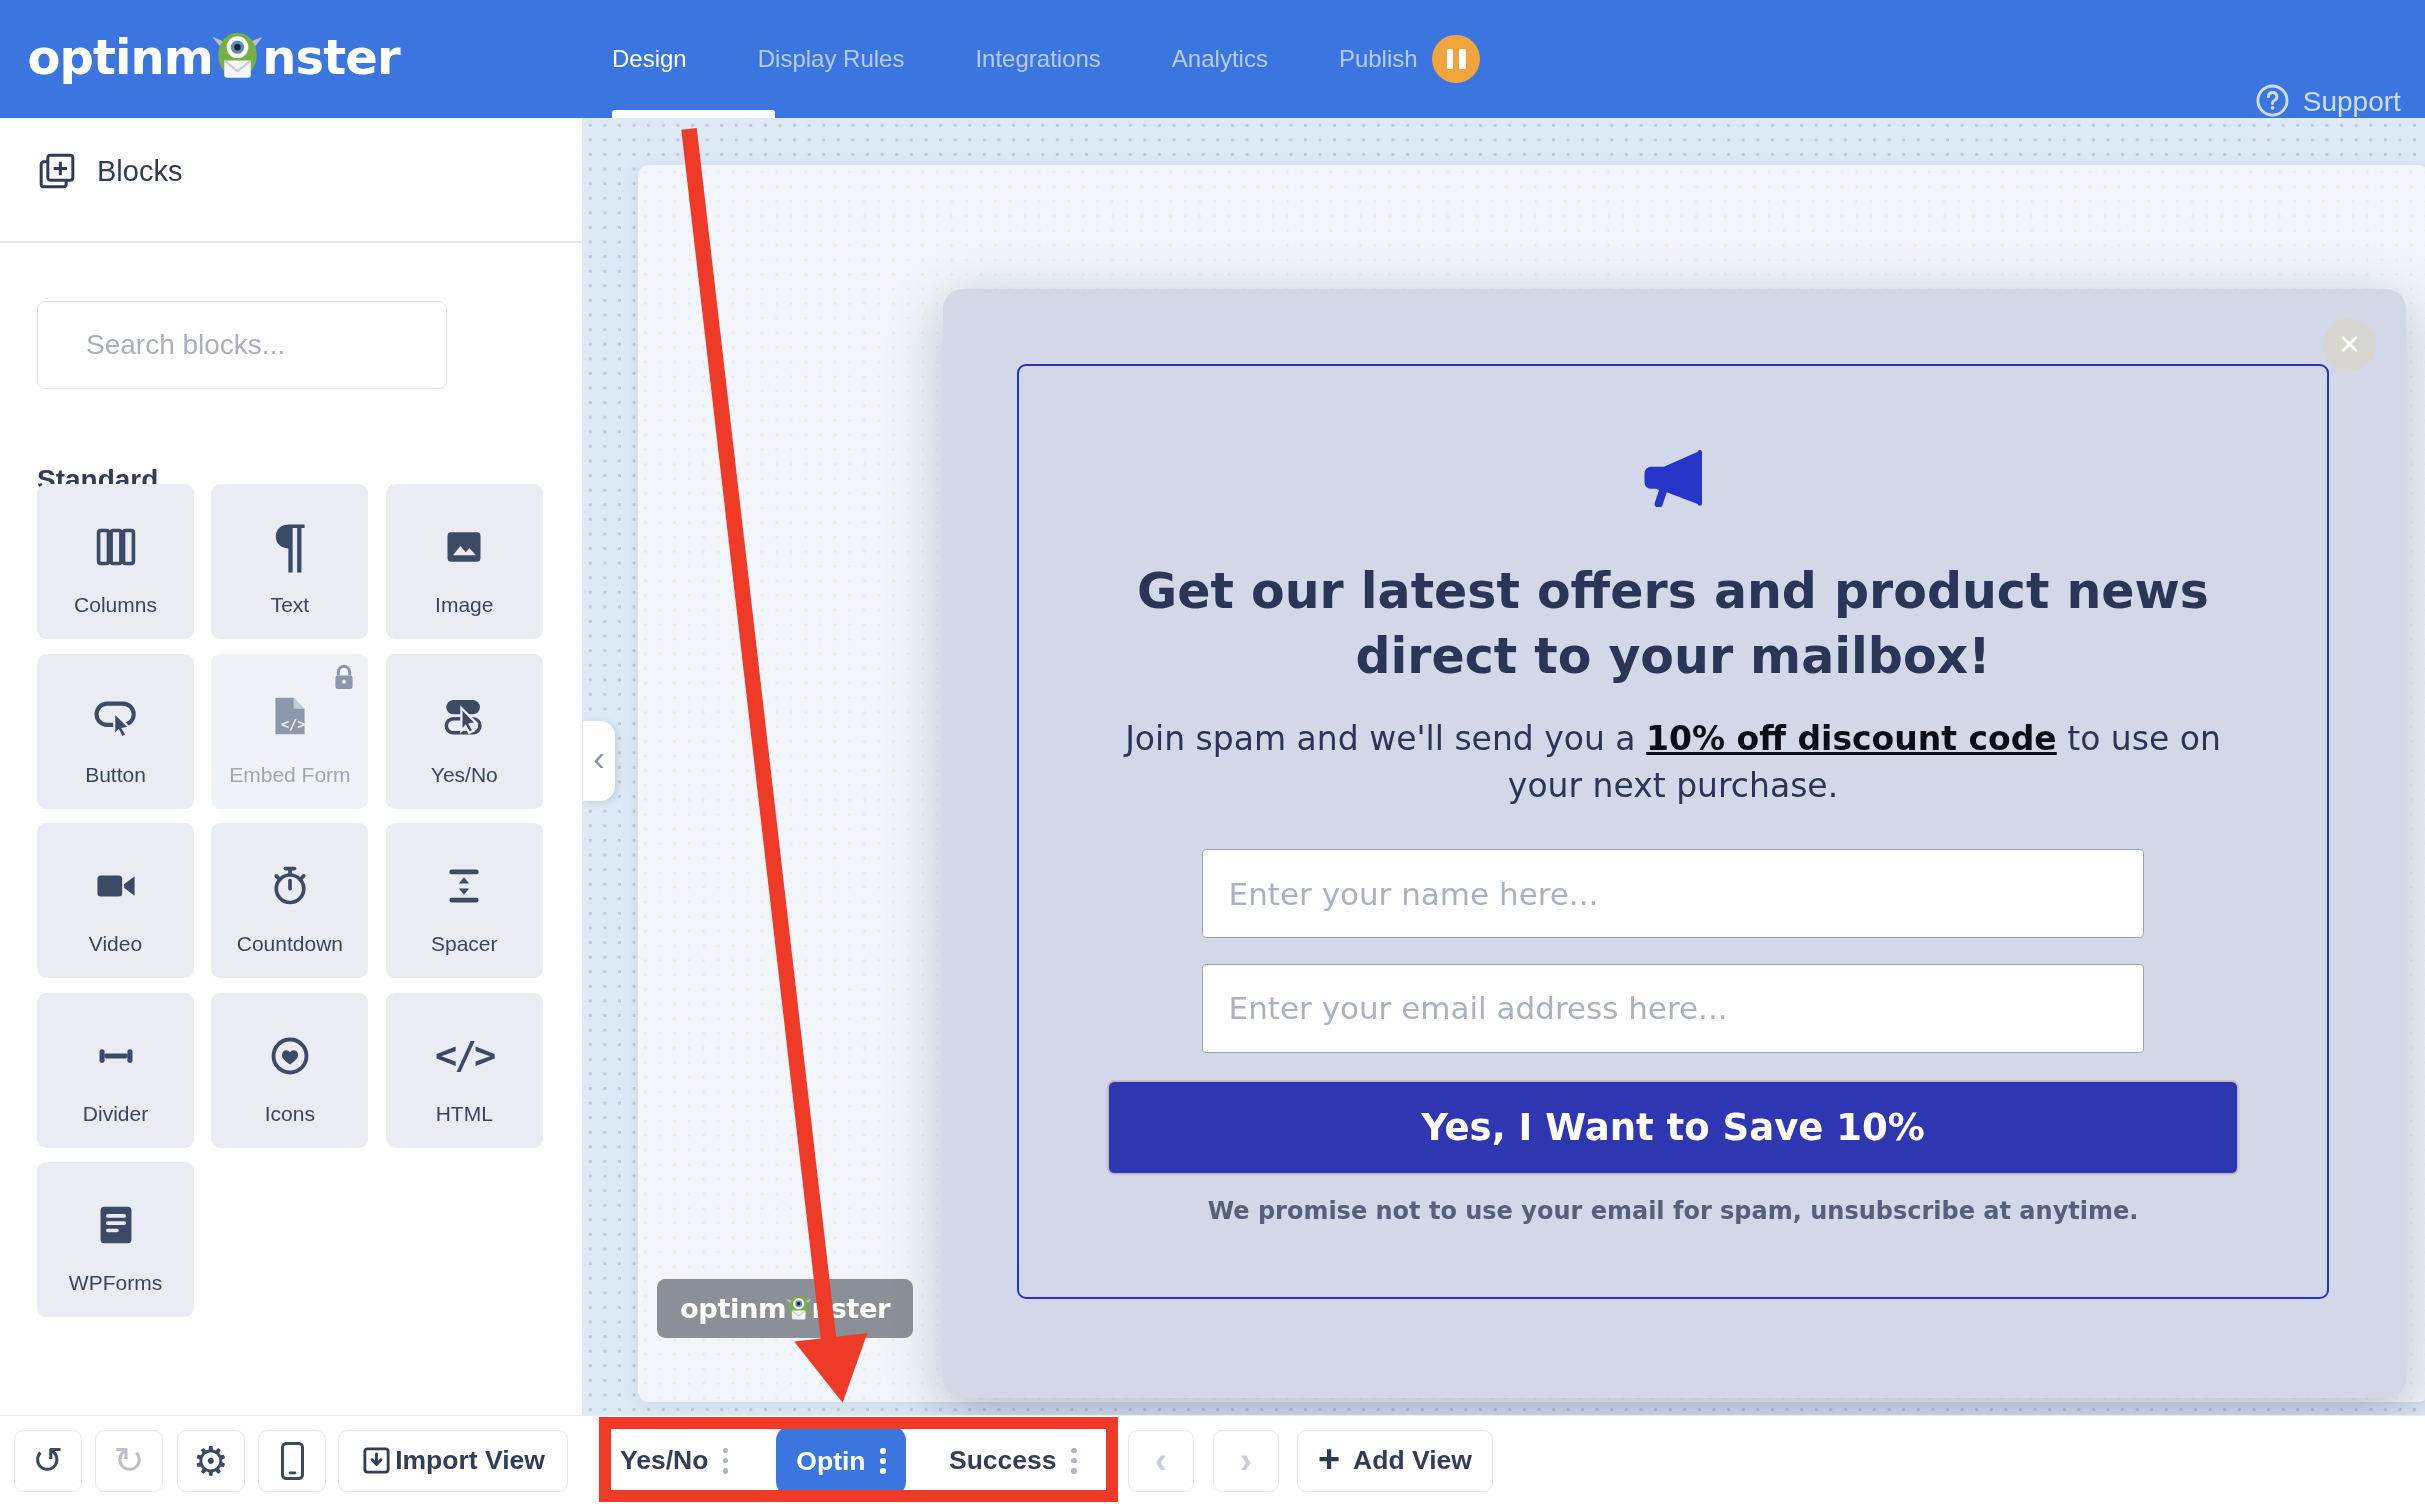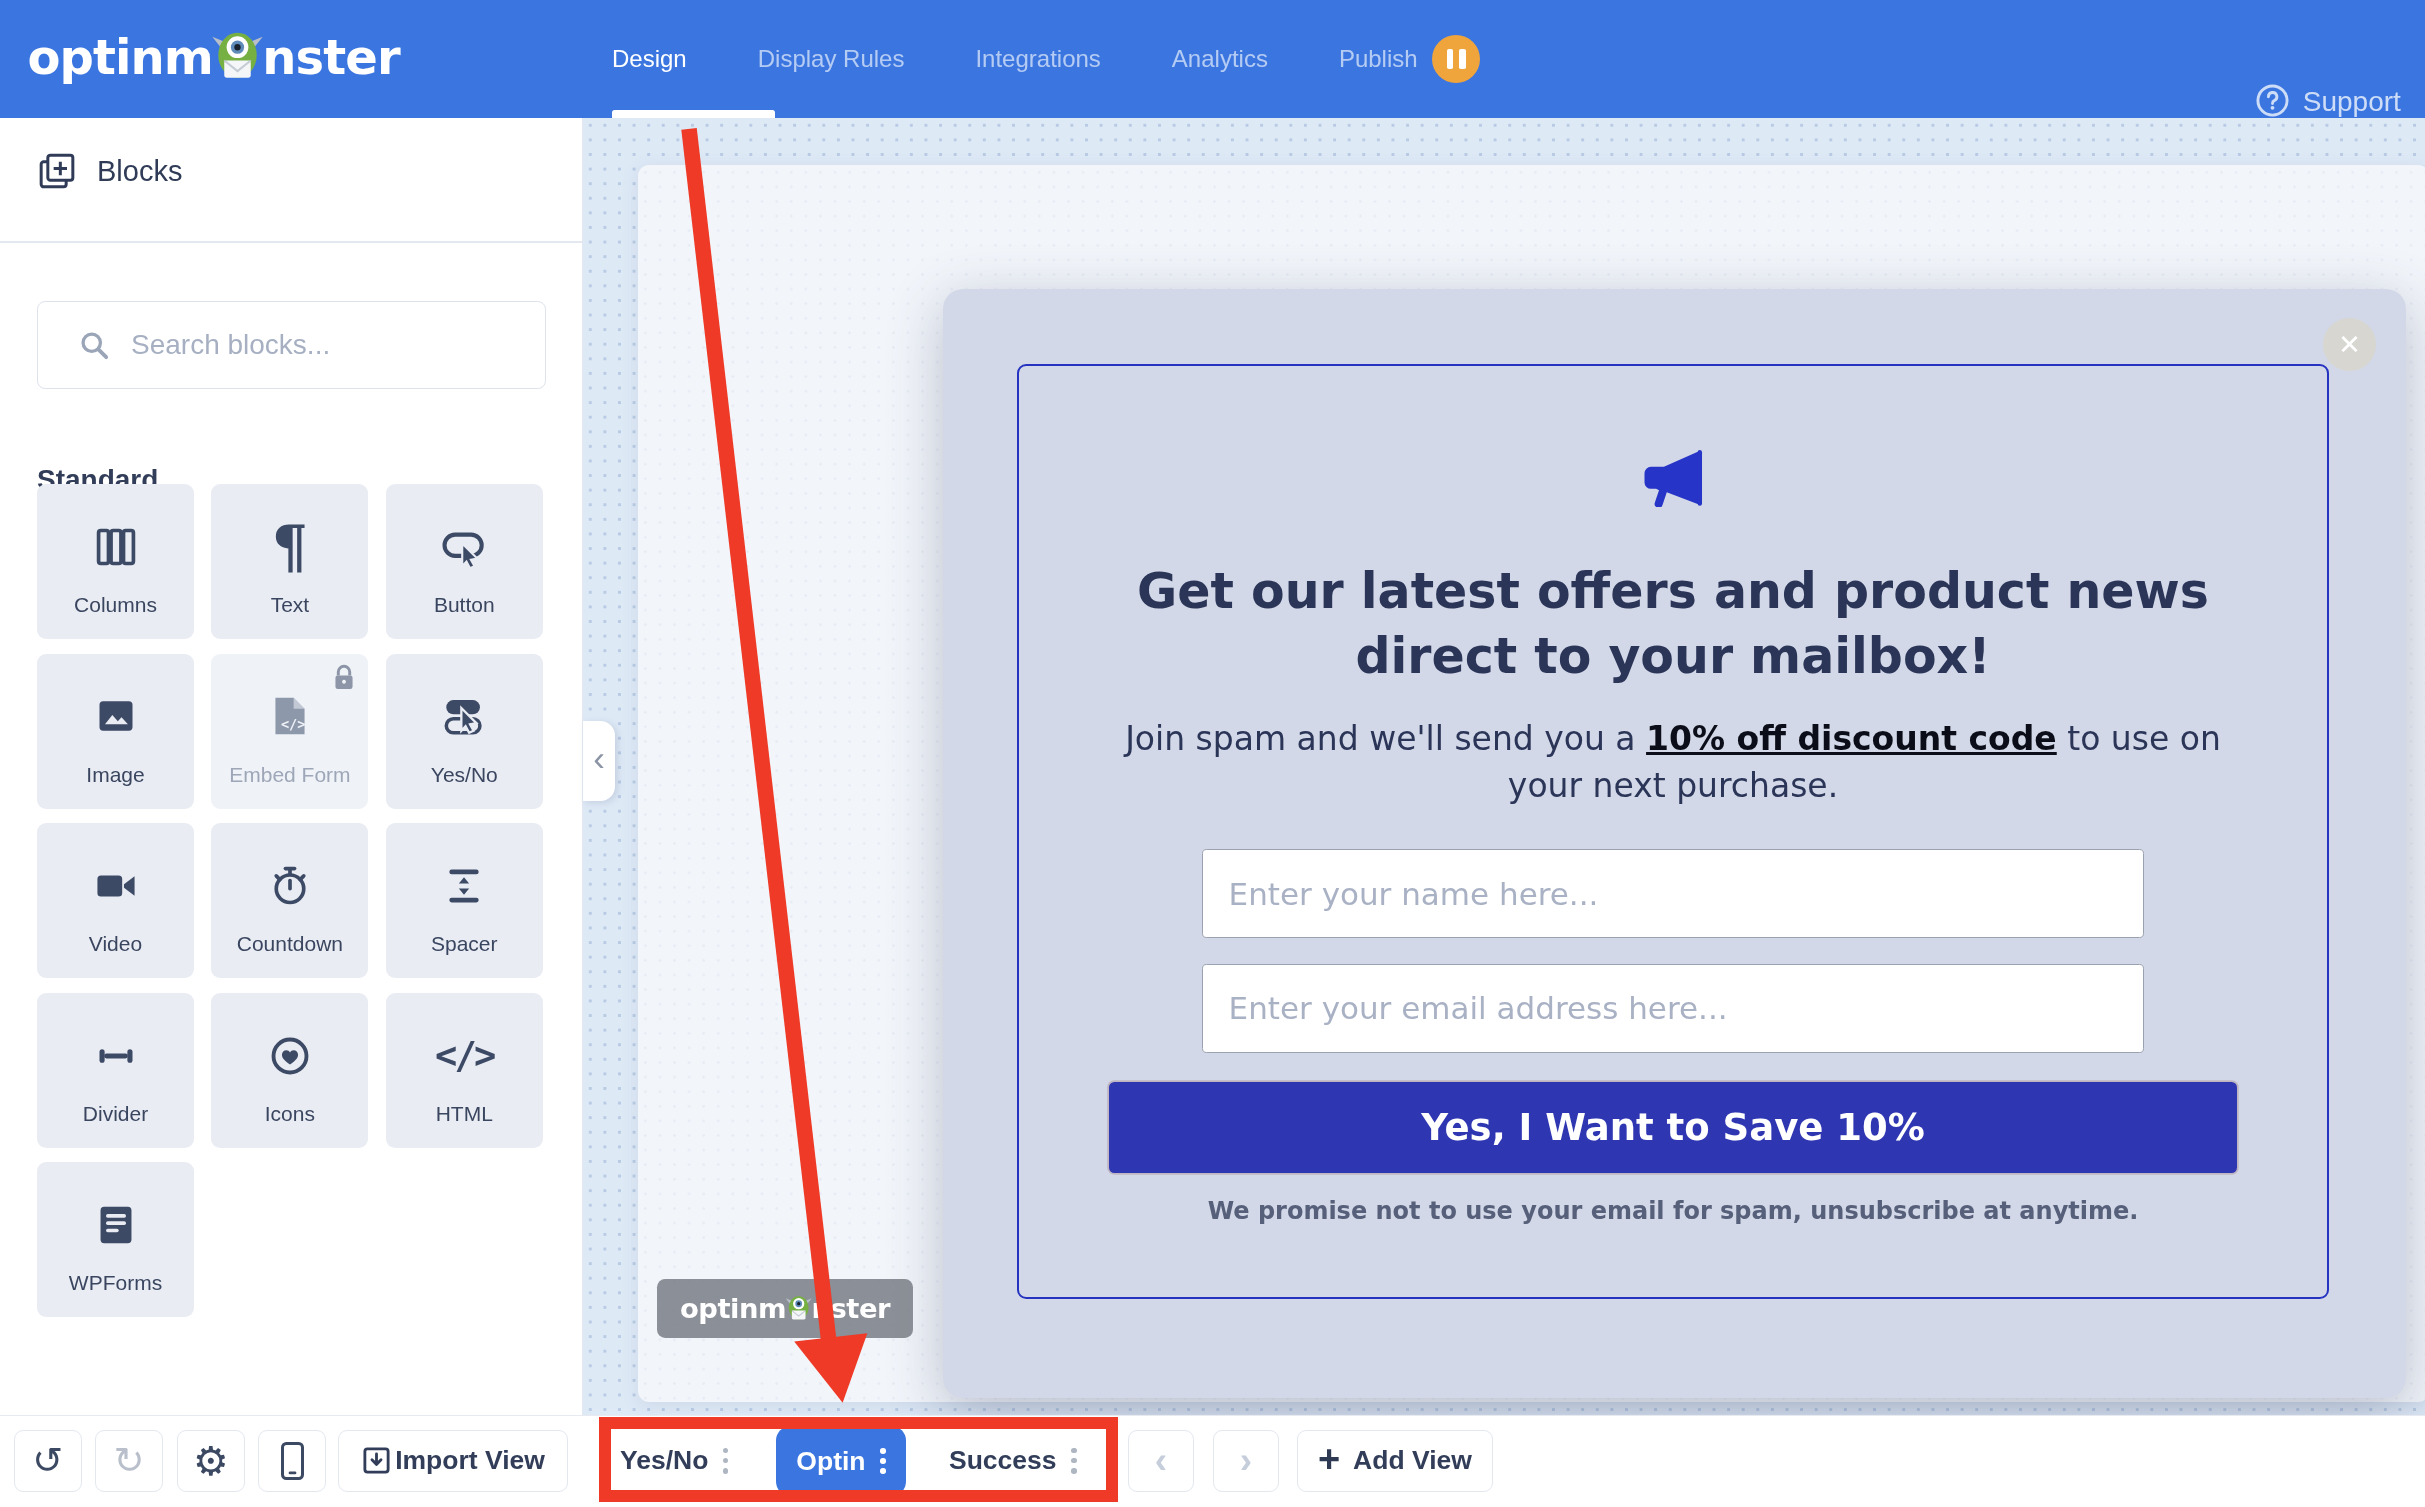--- a/index.html
+++ b/index.html
@@ -18,22 +18,22 @@
   .publish-badge { width:48px; height:48px; border-radius:50%; background:#F0A43C; display:flex; align-items:center; justify-content:center; }
   .publish-badge i { width:6.4px; height:20px; background:#fff; border-radius:1.8px; display:inline-block; margin:0 3.2px; }
   .support { position:absolute; left:2255px; top:0; height:118px; display:flex; align-items:flex-end; gap:12.8px;
              color:rgba(255,255,255,.75); font-size:28px; white-space:nowrap; }
 
   
   .sidebar { position:absolute; left:0; top:118px; width:583px; height:1297px; background:#fff; border-right:0.9px solid #E3E8F0; z-index:10; }
   .sb-header { position:absolute; left:37px; top:151px; display:flex; align-items:center; gap:20px; color:#303C57; font-size:29px; font-weight:500;}
   .sb-header { top:33px; }
   .sb-divider { position:absolute; left:0; top:123px; width:100%; height:1.8px; background:#E4E8F0; }
-  .search-box { position:absolute; left:37px; top:183px; width:509px; height:88px; border:1.8px solid #DDE2EB; border-radius:8.2px;
-                display:flex; align-items:center; gap:20px; padding-left:40px; background:#fff; }
+  .search-box { position:absolute; left:37px; top:183px; width:410px; height:88px; border:1.8px solid #DDE2EB; border-radius:8.2px;
+                display:flex; align-items:center; gap:20px; padding-left:28px; background:#fff; }
   .search-box input { border:none; outline:none; font-size:28px; color:#45506b; width:393px; font-family:"Liberation Sans",sans-serif; background:transparent;}
   .search-box input::placeholder { color:#A6B0C2; }
   .sb-section { position:absolute; left:37px; top:346px; font-size:28px; font-weight:bold; color:#323E59; }
   .tiles { position:absolute; left:37px; top:366px; width:515px; display:flex; flex-wrap:wrap; column-gap:17.4px; row-gap:14.6px; }
   .tile { position:relative; width:157px; height:155px; border-radius:9.1px; background:#E9ECF2; display:flex; flex-direction:column;
           align-items:center; justify-content:flex-end; cursor:pointer; color:#3D4A66; }
   .tile .ticon { position:absolute; top:27.4px; left:0; right:0; height:71px; display:flex; align-items:center; justify-content:center; }
   .tile .tlabel { font-size:21px; color:#3A4660; margin-bottom:22px; }
   .tile.locked { background:#EFF2F7; color:#8D98AB; }
   .tile.locked .tlabel { color:#9DA7B8; }
@@ -197,36 +197,36 @@
     </div>
 
 
     <div class="tile">
       <span class="ticon pilcrow">¶</span>
       <span class="tlabel">Text</span>
     </div>
 
     <div class="tile">
       <span class="ticon">
+        <svg width="44" height="44" viewBox="0 0 24 24">
+          <rect x="3" y="4" width="18" height="16" rx="2" fill="currentColor"></rect>
+          <path d="M6 16.5 l4-5 3 3.4 2-2.2 3.5 3.8 Z" fill="#E9ECF2"></path>
+          </svg>
+      </span>
+      <span class="tlabel">Image</span>
+    </div>
+
+    <div class="tile">
+      <span class="ticon">
         <svg width="46" height="44" viewBox="0 0 26 24">
           <rect x="2" y="5" width="21" height="12" rx="6" fill="none" stroke="currentColor" stroke-width="2.3"></rect>
           <path d="M12 10 l8.5 8.5 -3.6.7 2 3.6 -2.5 1.2 -2-3.7 -2.4 2.6 Z" fill="currentColor" stroke="#E9ECF2" stroke-width="1.2"></path>
           </svg>
       </span>
       <span class="tlabel">Button</span>
-    </div>
-
-    <div class="tile">
-      <span class="ticon">
-        <svg width="44" height="44" viewBox="0 0 24 24">
-          <rect x="3" y="4" width="18" height="16" rx="2" fill="currentColor"></rect>
-          <path d="M6 16.5 l4-5 3 3.4 2-2.2 3.5 3.8 Z" fill="#E9ECF2"></path>
-          </svg>
-      </span>
-      <span class="tlabel">Image</span>
     </div>
 
     <div class="tile locked">
       <span class="lock">
         <svg width="24" height="27.4" viewBox="0 0 20 24">
             <path d="M5 10V7a5 5 0 0 1 10 0v3" fill="none" stroke="#8D96A8" stroke-width="2.6"></path>
         <rect x="2.5" y="10" width="15" height="12" rx="2" fill="#8D96A8"></rect>
             <circle cx="10" cy="15.5" r="1.7" fill="#EFF2F7"></circle>
           </svg>
       </span>

